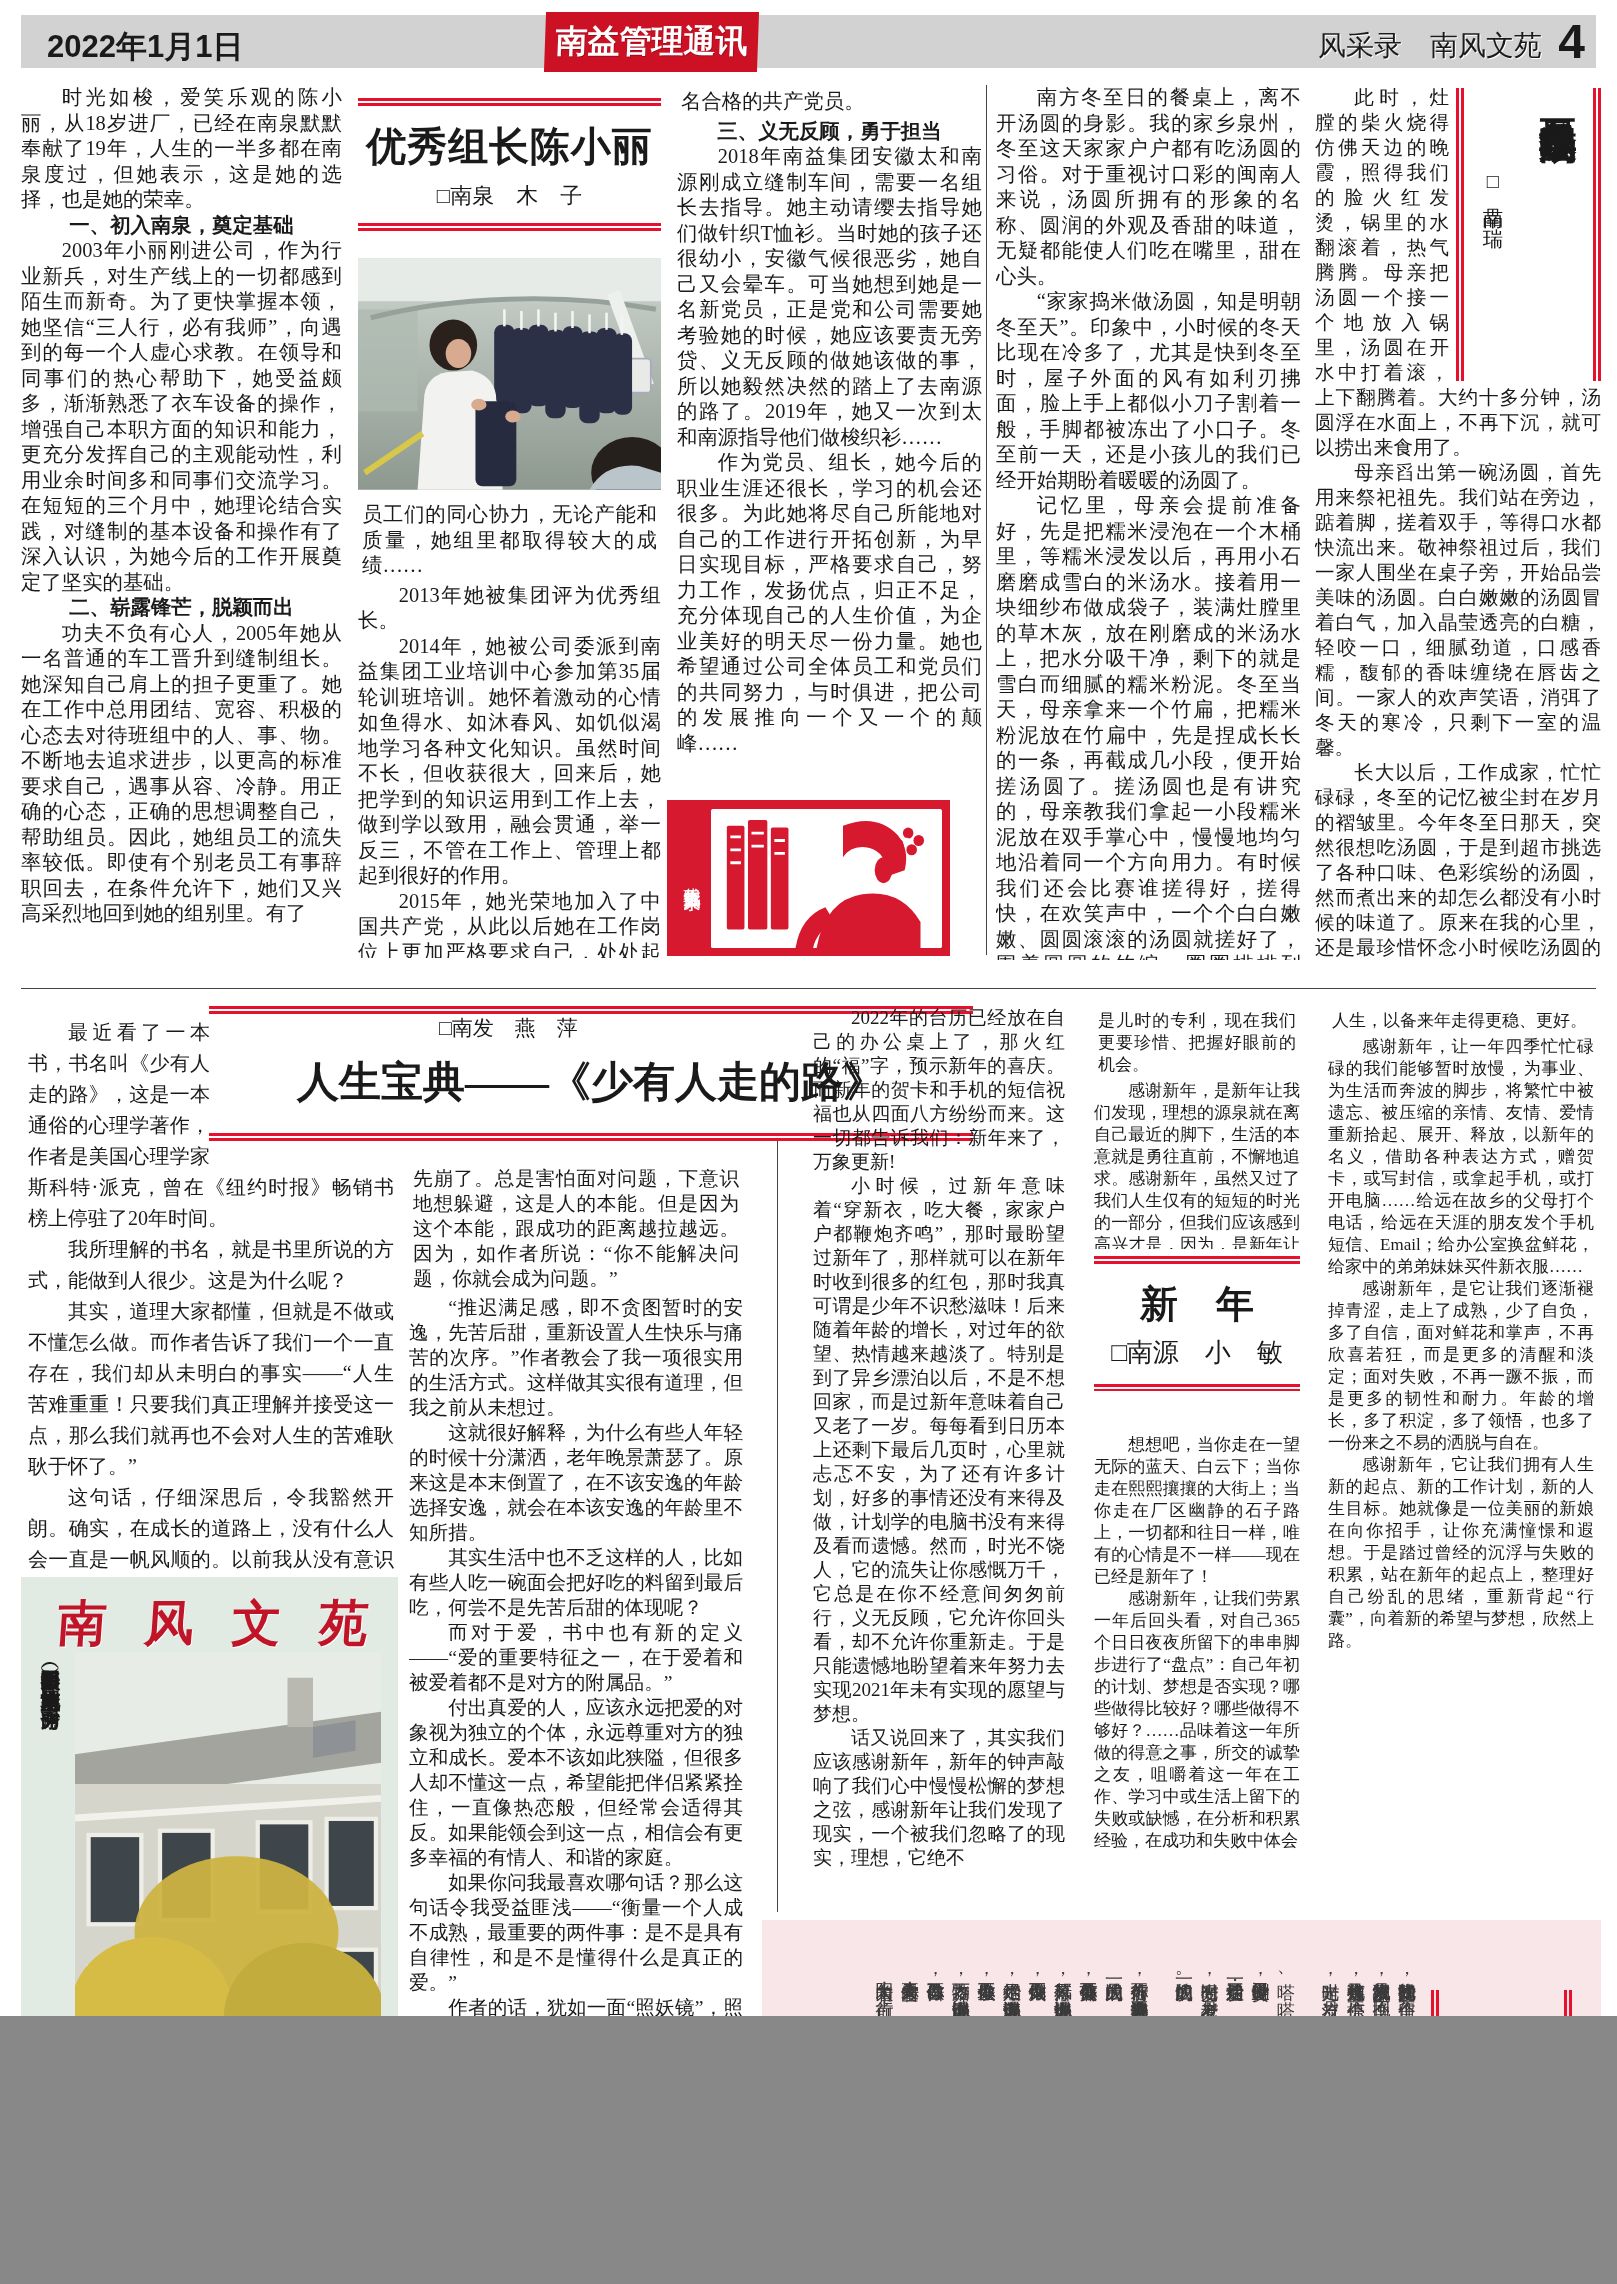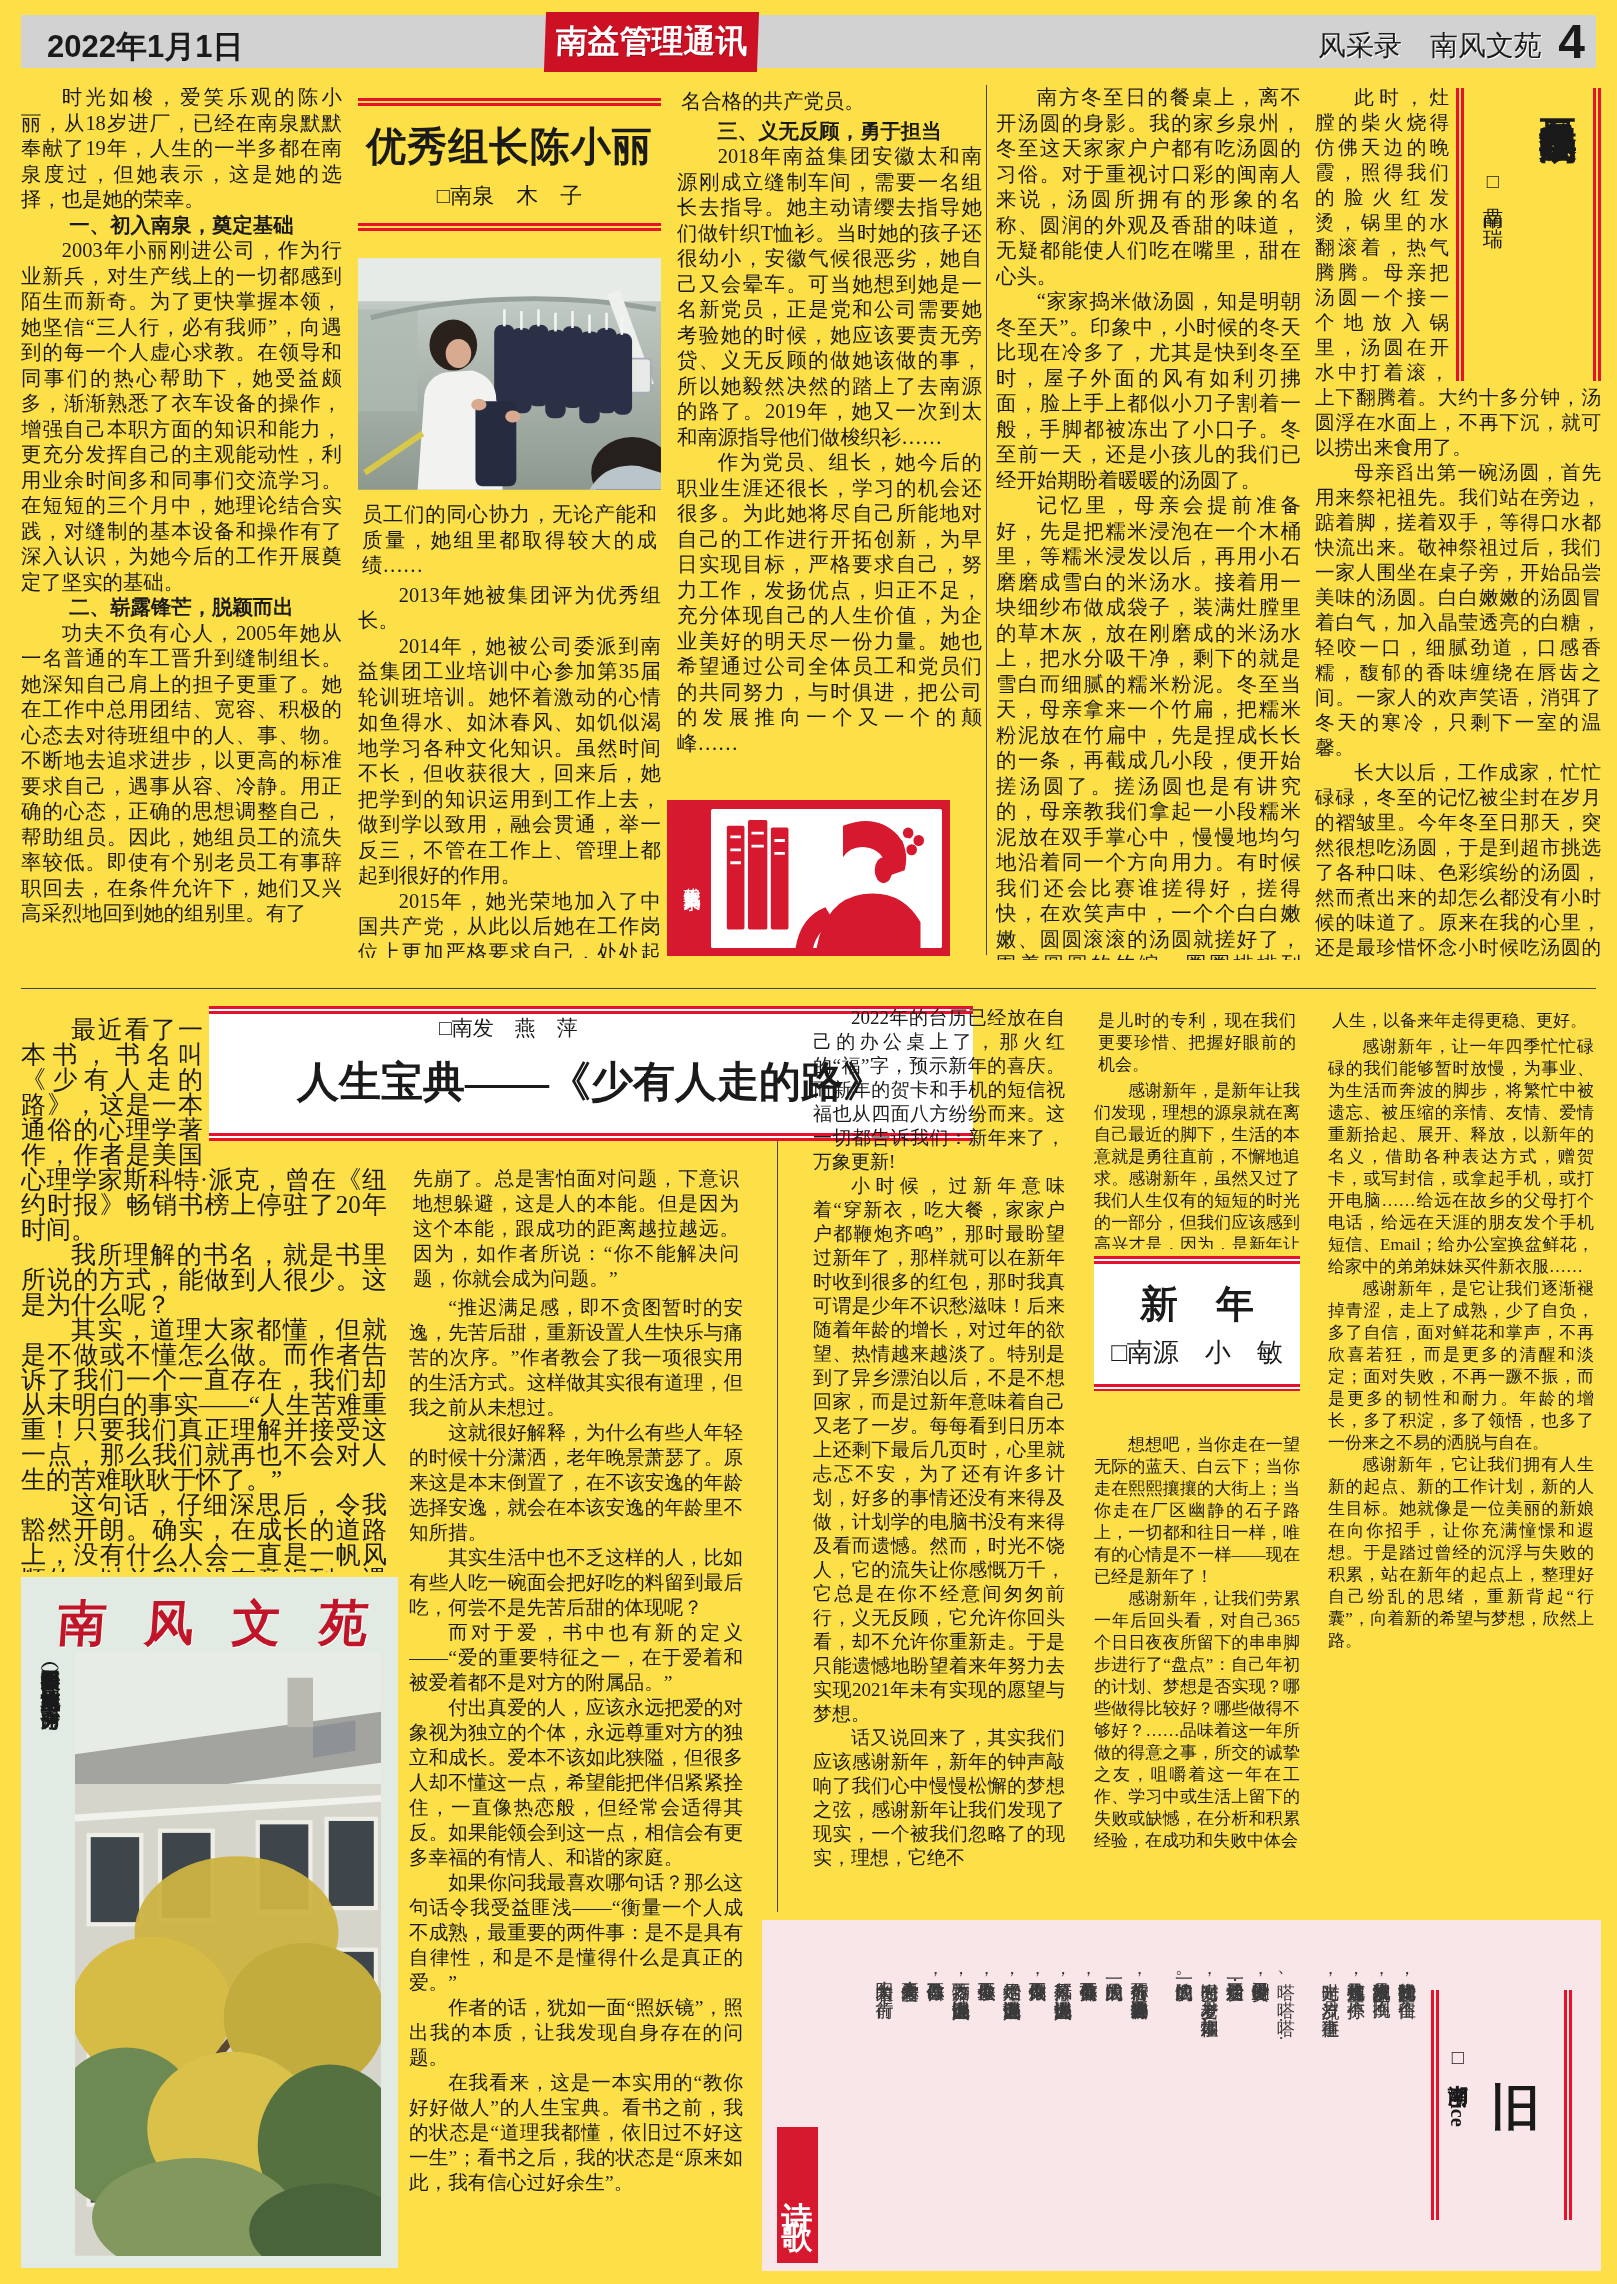--- a/index.html
+++ b/index.html
@@ -1,16 +1,16 @@
 <!DOCTYPE html>
 <html style="font-size:13.6px"><head>
 <meta charset="utf-8">
 <style>
   html,body{margin:0;padding:0;background:#888;}
-  #page{position:relative;width:1617px;height:2284px;background:#fde047;margin:0 auto;
+  #page{position:relative;width:1617px;height:2016px;background:#ffffff;margin:0 auto;
         font-family:"Liberation Serif","DejaVu Serif",serif;color:#1a1a1a;overflow:hidden;}
   .abs{position:absolute;}
   .col{position:absolute;overflow:hidden;text-align:justify;text-justify:inter-character;}
   .p{text-indent:2em;margin:0;}
   .np{text-indent:0;margin:4px;}
   .chead{font-weight:bold;text-align:center;text-indent:0;margin:0;}
   
   #hdrbar{left:21px;top:15.3px;width:1575px;height:53px;background:#d2d2d2;}
   #hdate{left:47px;top:25.5px;font-size:31px;font-weight:bold;font-family:"Liberation Sans",sans-serif;}
   #masthead{left:545px;top:12px;width:213px;height:60px;background:#cc1124;color:#fff;
@@ -197,21 +197,21 @@
       <div class="vrule2" style="position:absolute;right:0;top:3.4px;height:293px;"></div>
       <div class="vrule2" style="position:absolute;left:0;top:3.4px;height:293px;"></div>
       <div id="tang-title">冬至最暖是汤圆</div>
       <div id="tang-byline">□南晶　瑞</div>
     </div>
     <p class="p">此时，灶膛的柴火烧得仿佛天边的晚霞，照得我们的脸火红发烫，锅里的水翻滚着，热气腾腾。母亲把汤圆一个接一个地放入锅里，汤圆在开水中打着滚，上下翻腾着。大约十多分钟，汤圆浮在水面上，不再下沉，就可以捞出来食用了。</p>
     <p class="p">母亲舀出第一碗汤圆，首先用来祭祀祖先。我们站在旁边，踮着脚，搓着双手，等得口水都快流出来。敬神祭祖过后，我们一家人围坐在桌子旁，开始品尝美味的汤圆。白白嫩嫩的汤圆冒着白气，加入晶莹透亮的白糖，轻咬一口，细腻劲道，口感香糯，馥郁的香味缠绕在唇齿之间。一家人的欢声笑语，消弭了冬天的寒冷，只剩下一室的温馨。</p>
     <p class="p">长大以后，工作成家，忙忙碌碌，冬至的记忆被尘封在岁月的褶皱里。今年冬至日那天，突然很想吃汤圆，于是到超市挑选了各种口味、色彩缤纷的汤圆，然而煮出来的却怎么都没有小时候的味道了。原来在我的心里，还是最珍惜怀念小时候吃汤圆的情景，怀念母亲的汤圆，怀念一家人其乐融融搓汤圆的日子啊！</p>
   </div>
 
-  <div class="col" style="left:21px;top:1017px;width:366px;height:555px;font-size:25px;line-height:25px;">
+  <div class="col" style="left:28px;top:1017px;width:366px;height:555px;font-size:20px;line-height:31px;">
     <div style="float:right;width:184px;height:138px;"></div>
     <p class="p">最近看了一本书，书名叫《少有人走的路》，这是一本通俗的心理学著作，作者是美国心理学家斯科特·派克，曾在《纽约时报》畅销书榜上停驻了20年时间。</p>
     <p class="p">我所理解的书名，就是书里所说的方式，能做到人很少。这是为什么呢？</p>
     <p class="p">其实，道理大家都懂，但就是不做或不懂怎么做。而作者告诉了我们一个一直存在，我们却从未明白的事实——“人生苦难重重！只要我们真正理解并接受这一点，那么我们就再也不会对人生的苦难耿耿于怀了。”</p>
     <p class="p">这句话，仔细深思后，令我豁然开朗。确实，在成长的道路上，没有什么人会一直是一帆风顺的。以前我从没有意识到，遇到困难经常不知所措，但是看完作者对苦难的描写后，有点释然了。原来这是大家都会面临的，只是苦难的样子各不相同而已，都会有。</p>
 
   </div>
 
   <div id="shao-titleblock" class="abs">
     <div class="hrule2"></div>

